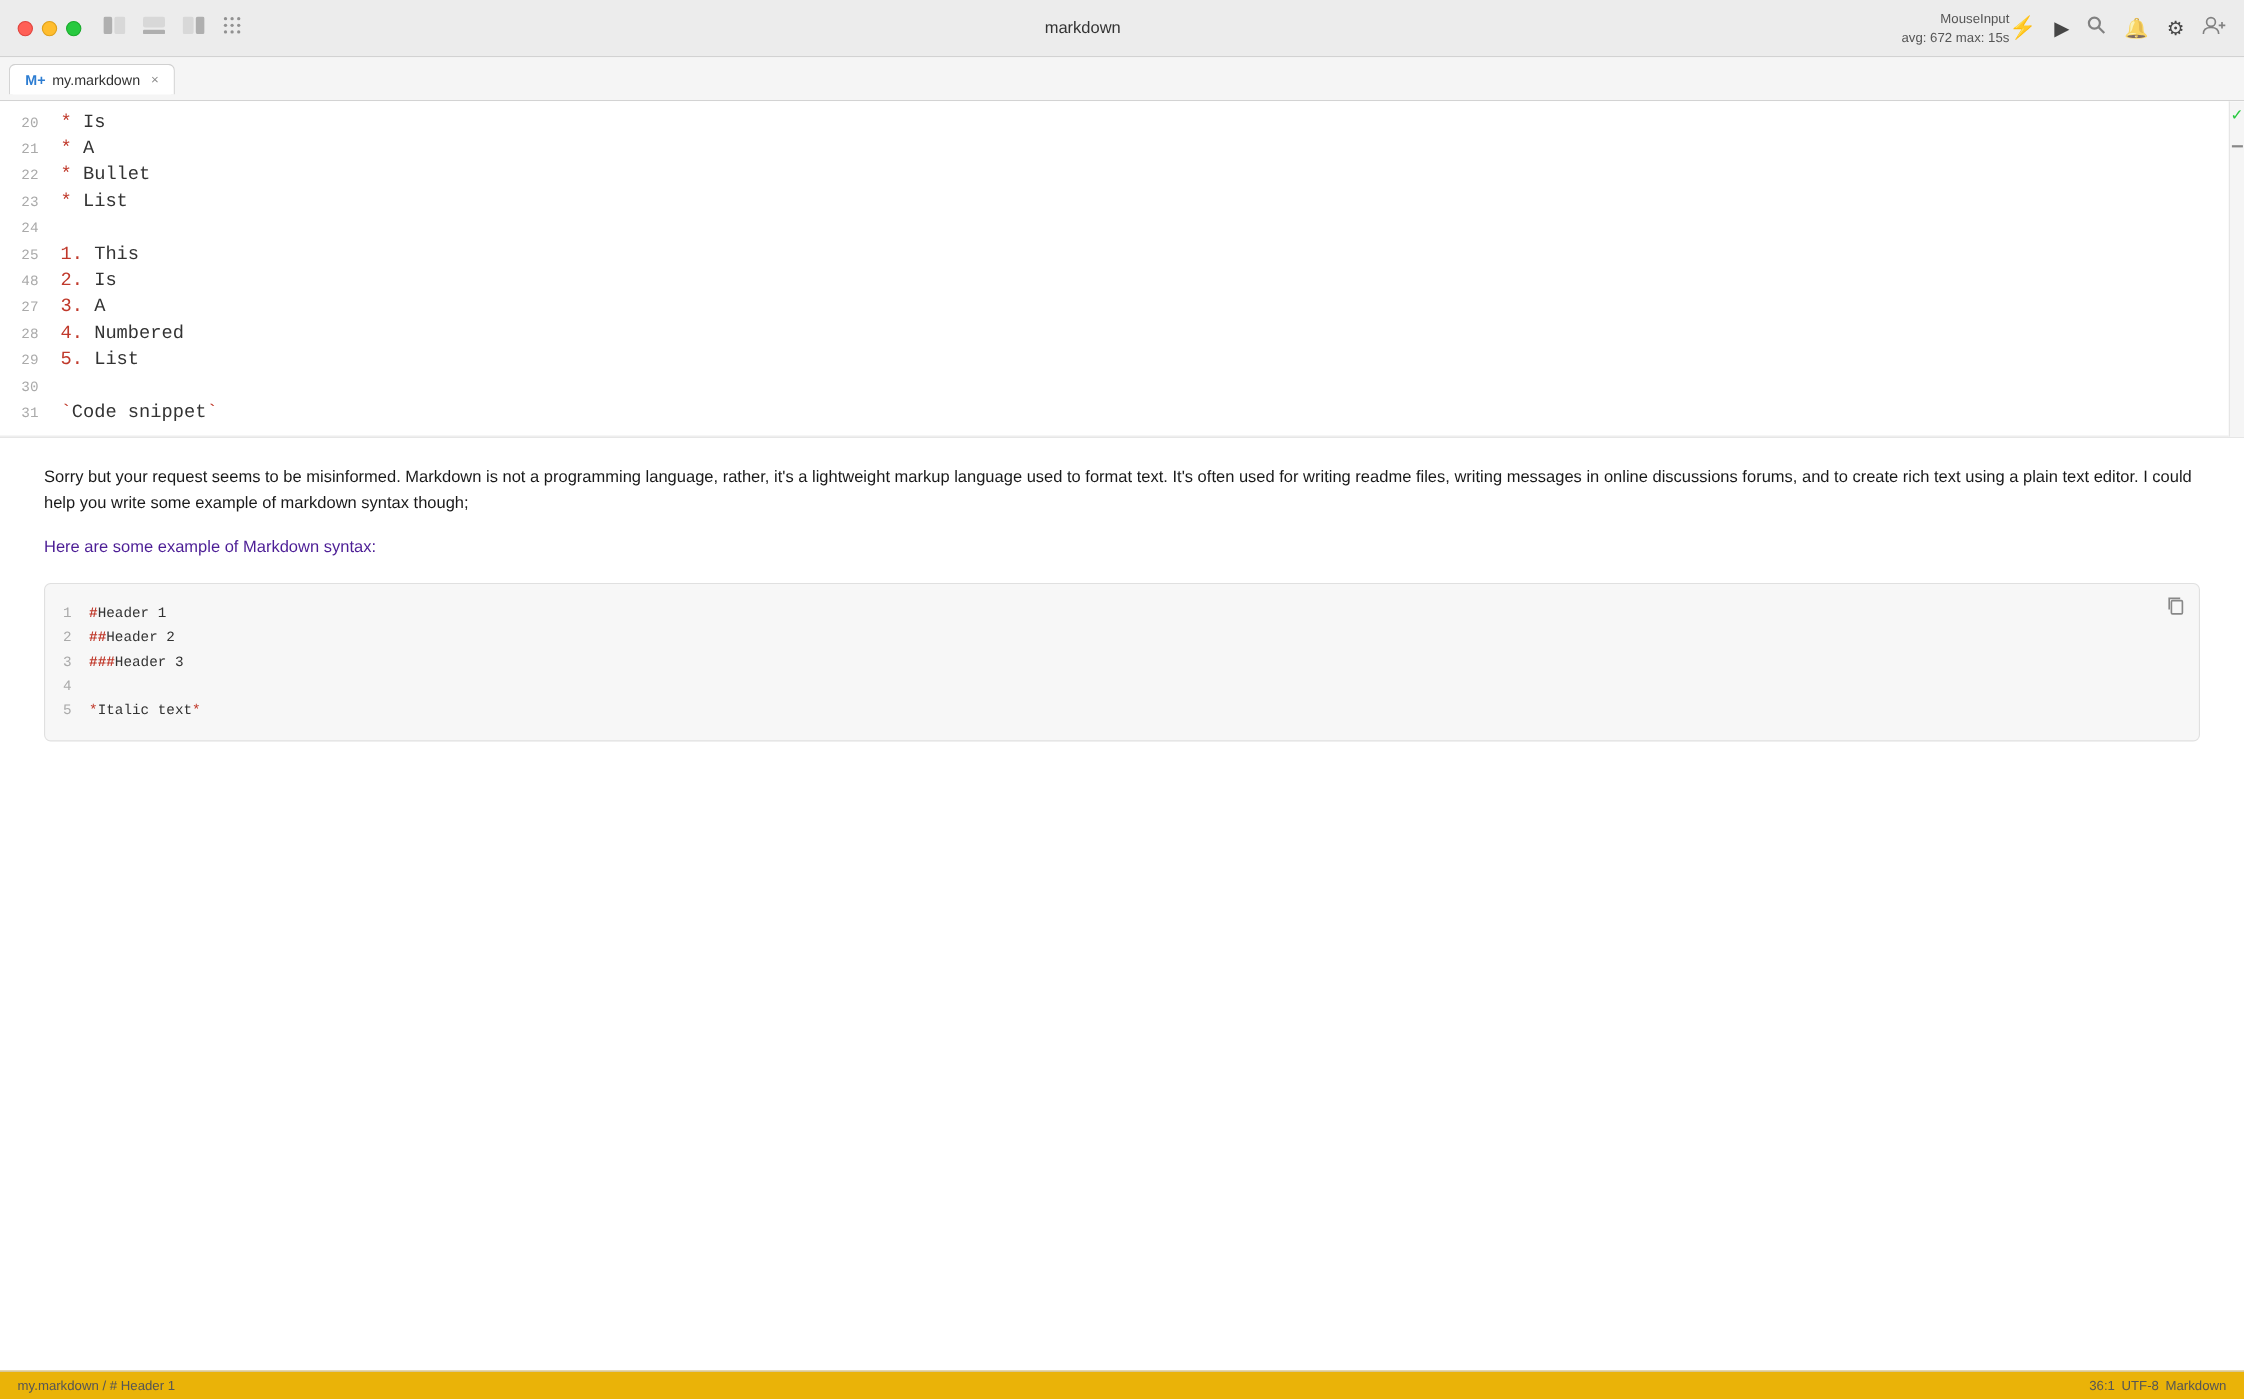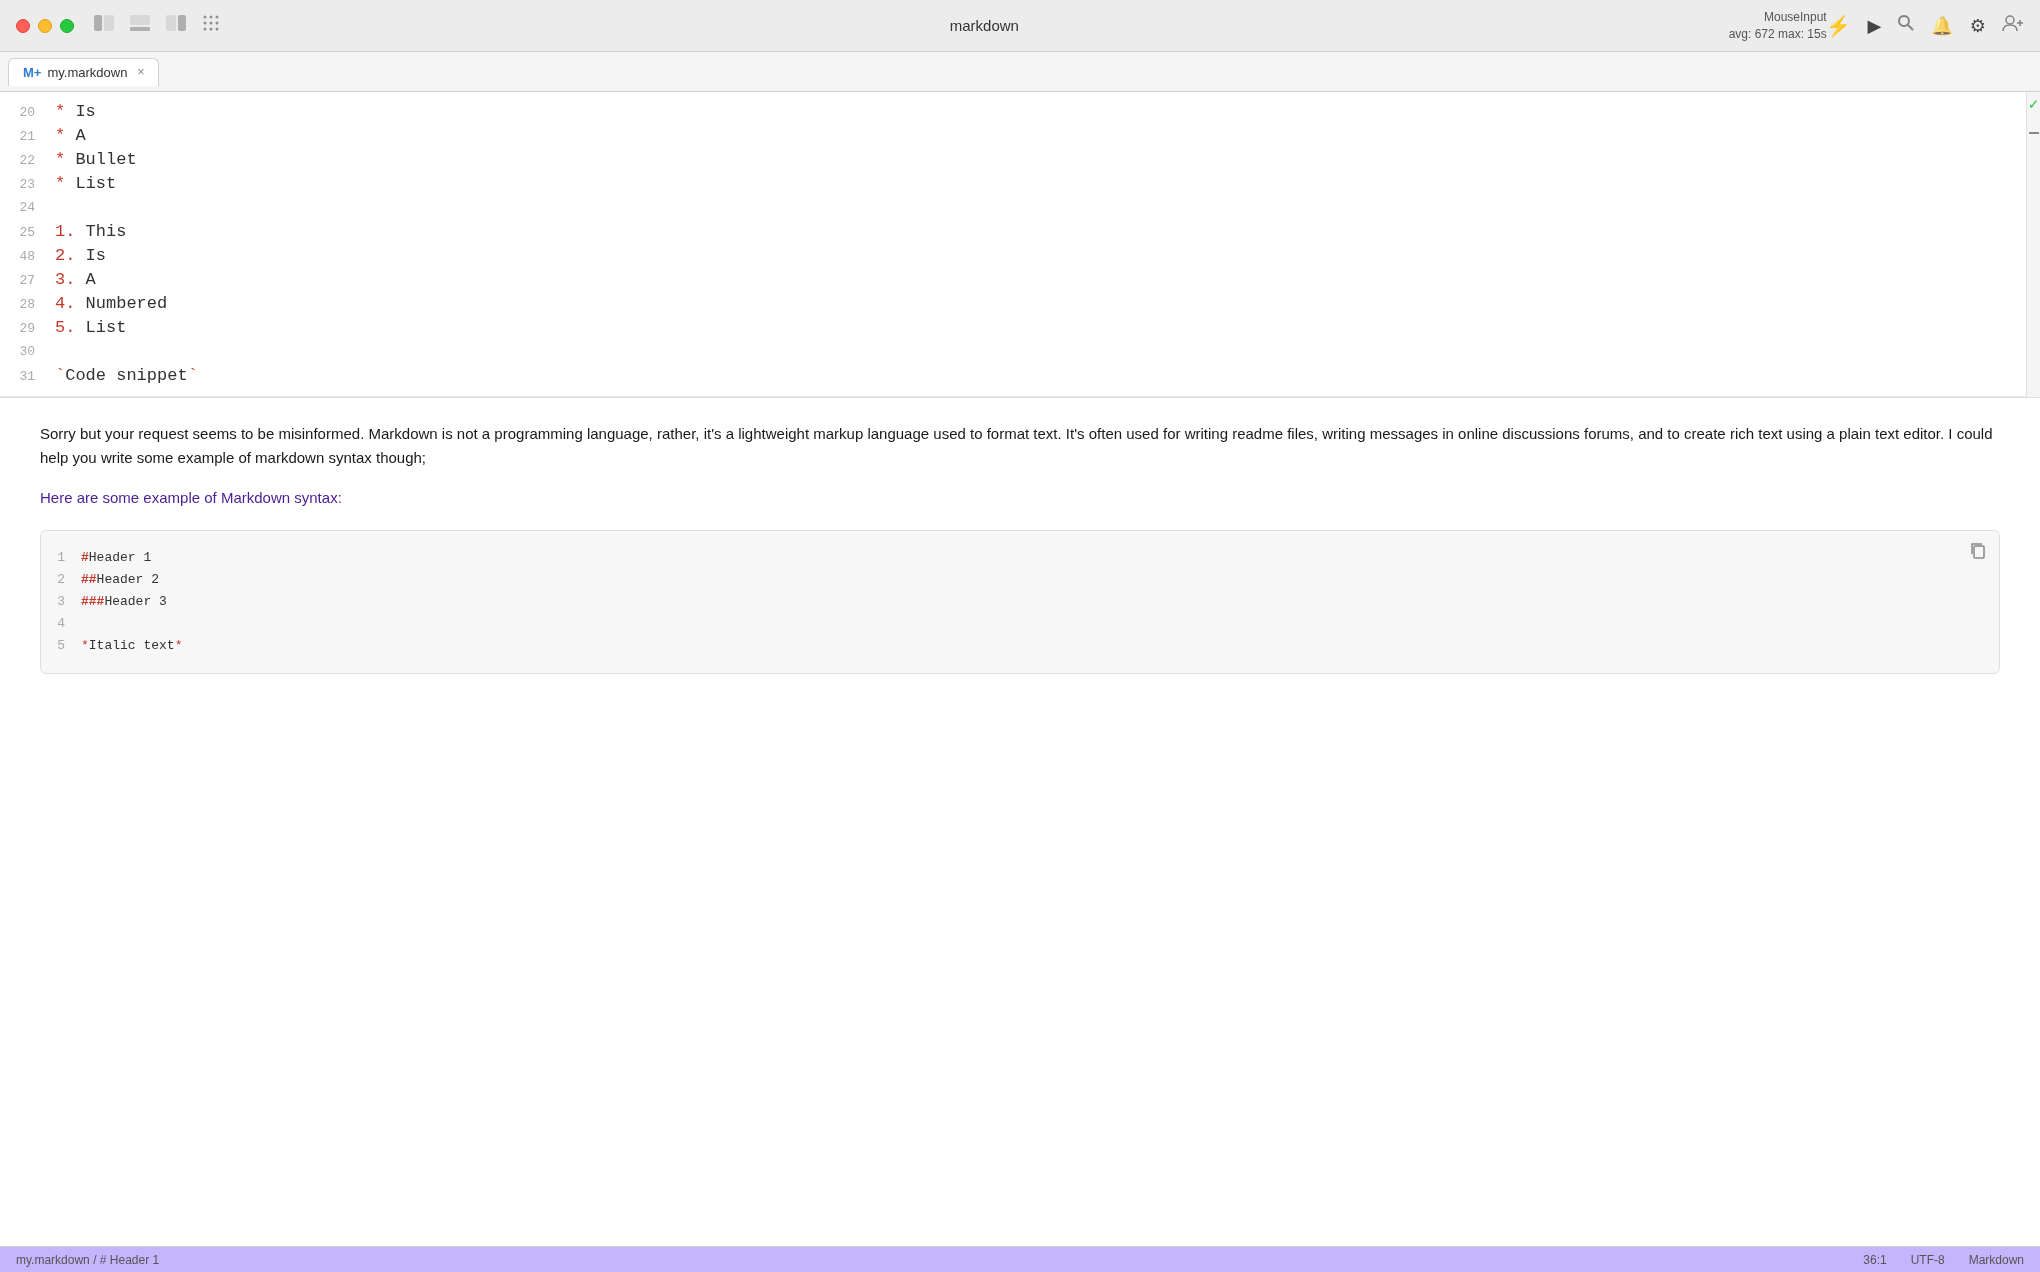--- a/index.html
+++ b/index.html
@@ -243,37 +243,37 @@
     }
 
     .cb-hash { color: #c0392b; font-weight: bold; }
     .cb-header-text { color: #333; }
     .cb-italic { color: #c0392b; }
     .cb-italic-text { color: #333; }
 
     
     .status-bar {
       height: 26px;
-      background: #c4b5fd;
+      background: #eab308;
       border-top: 1px solid #d0d0d0;
       display: flex;
       align-items: center;
       padding: 0 16px;
       font-size: 12px;
       color: #555;
       flex-shrink: 0;
     }
 
     .status-left {
       flex: 1;
     }
 
     .status-right {
       display: flex;
-      gap: 24px;
+      gap: 6px;
     }
   </style>
 </head>
 <body>
 
 <div class="title-bar">
   <div class="traffic-lights">
     <div class="traffic-light tl-red"></div>
     <div class="traffic-light tl-yellow"></div>
     <div class="traffic-light tl-green"></div>

